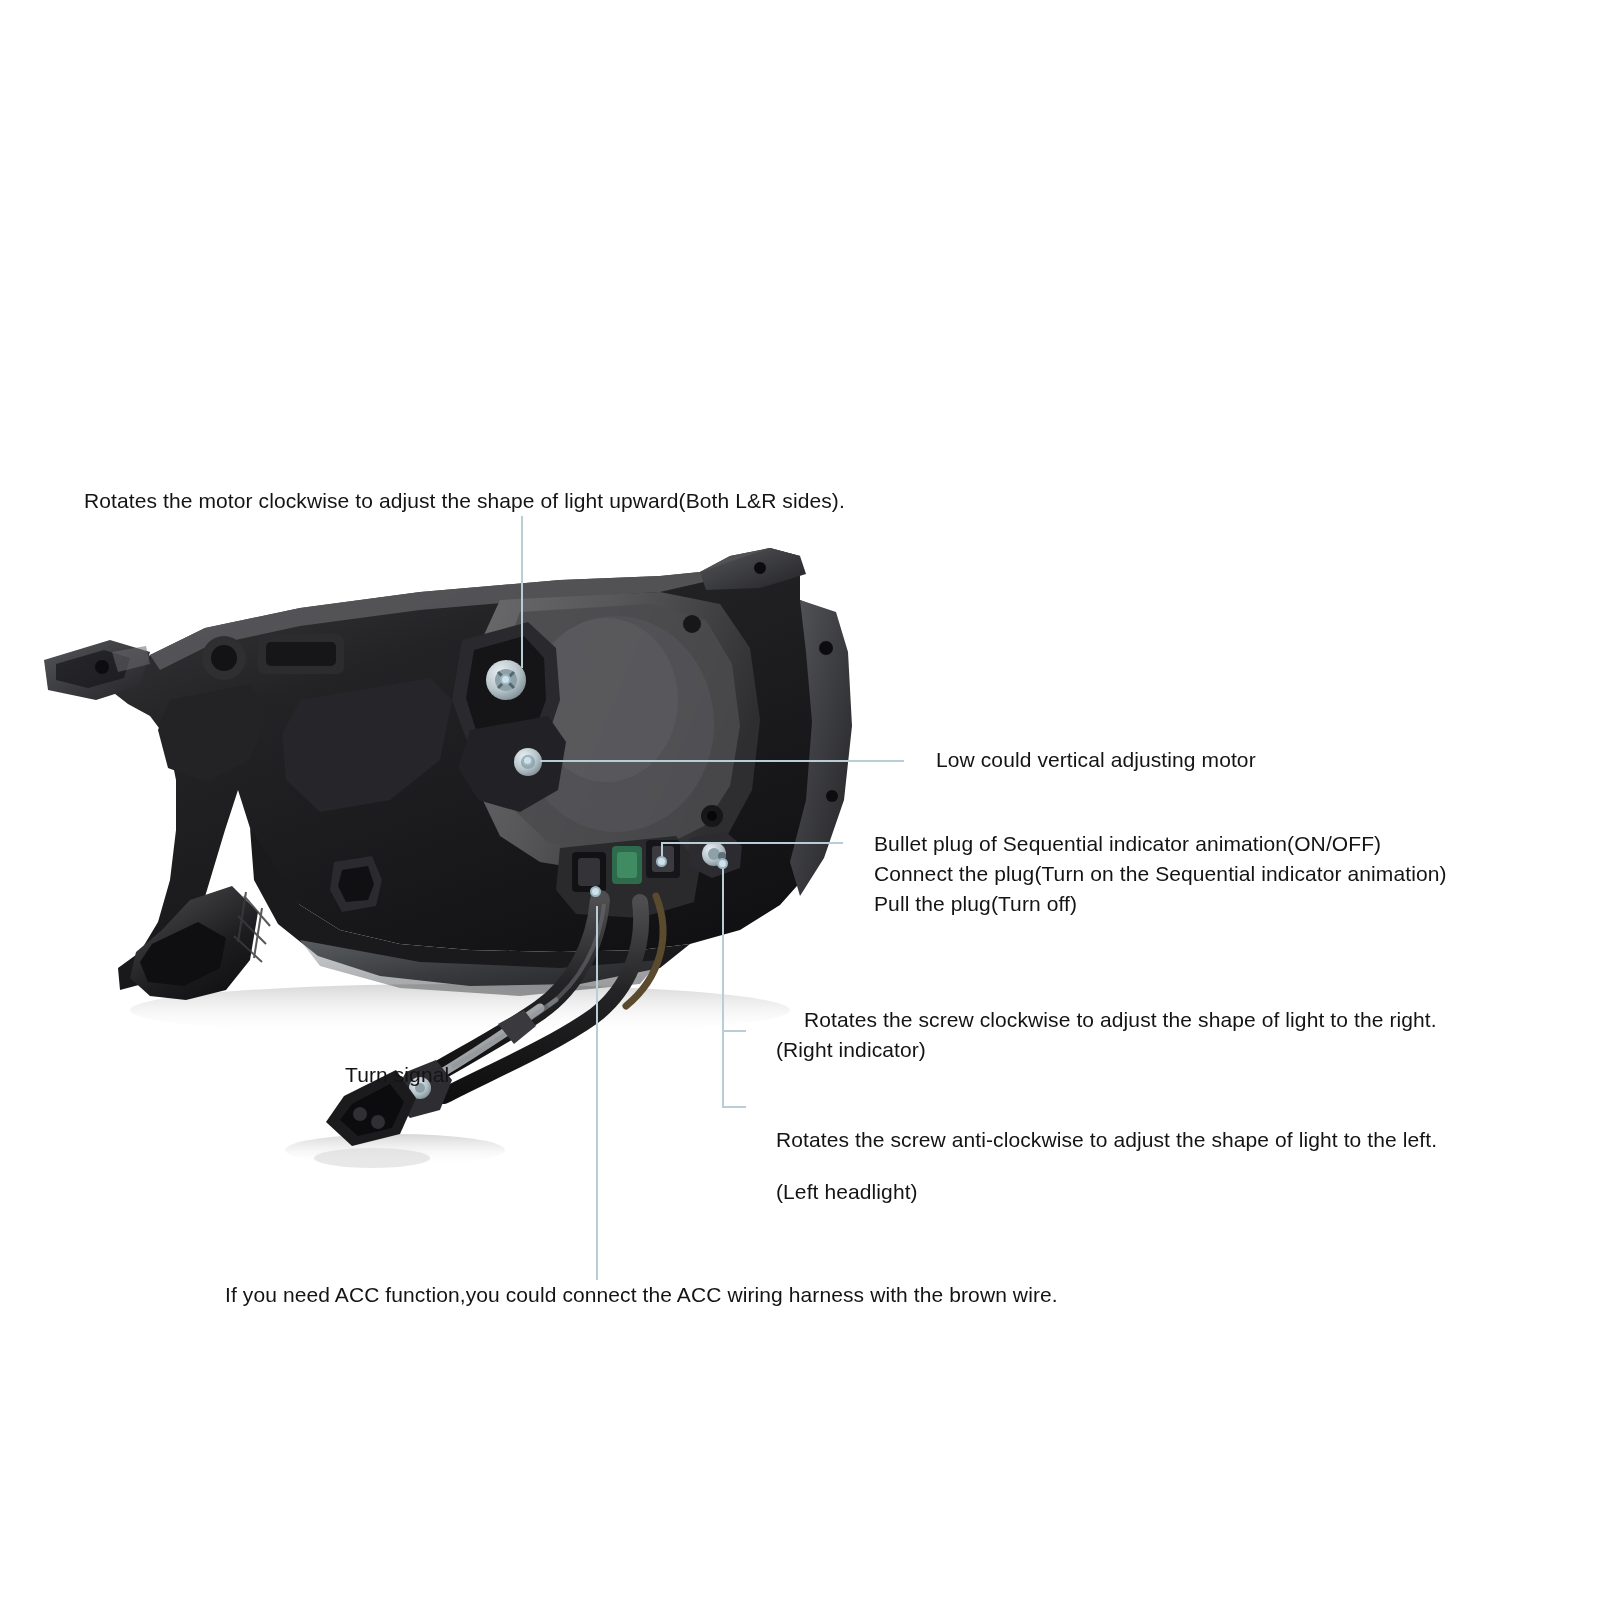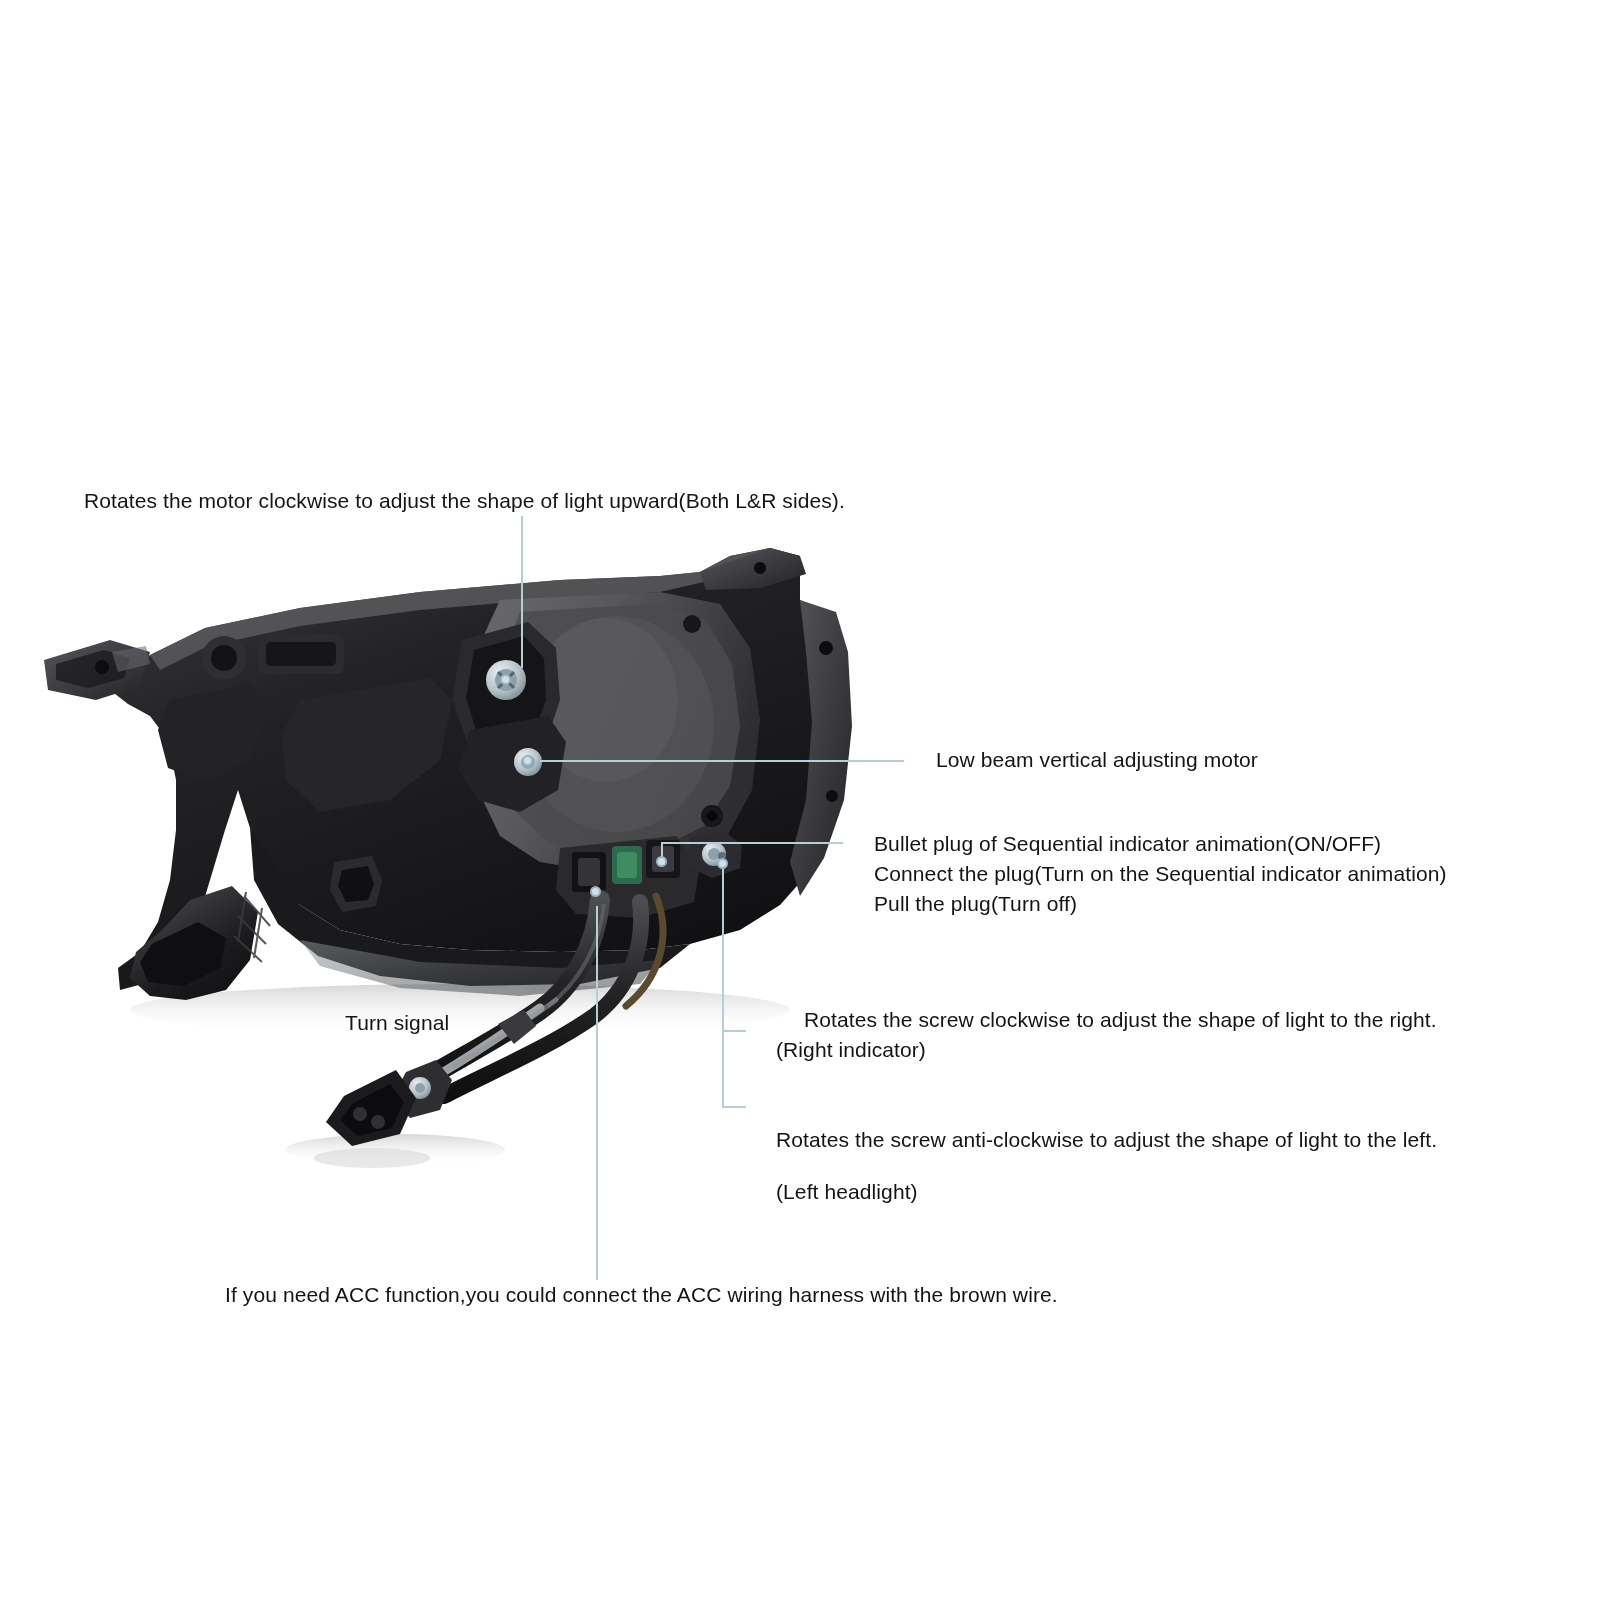--- a/index.html
+++ b/index.html
@@ -232,27 +232,27 @@
   <div class="dot" style="left:717px; top:858px;"></div>
 
   <div class="leader h" style="left:722px; top:1106px; width:24px;"></div>
   <div class="leader v" style="left:722px; top:1030px; height:76px;"></div>
 
   <div class="leader v" style="left:596px; top:906px; height:374px;"></div>
   <div class="dot" style="left:590px; top:886px;"></div>
 
   <div class="callout" style="left:84px; top:486px;">Rotates the motor clockwise to adjust the shape of light upward(Both L&amp;R sides).</div>
 
-  <div class="callout" style="left:936px; top:745px;">Low beam vertical adjusting motor</div>
+  <div class="callout" style="left:936px; top:745px;">Low could vertical adjusting motor</div>
 
   <div class="callout" style="left:874px; top:859px;">Connect the plug(Turn on the Sequential indicator animation)</div>
   <div class="callout" style="left:874px; top:829px;">Bullet plug of Sequential indicator animation(ON/OFF)</div>
   <div class="callout" style="left:874px; top:889px;">Pull the plug(Turn off)</div>
 
-  <div class="callout" style="left:345px; top:1008px;text-align:right;">Turn signal</div>
+  <div class="callout" style="left:345px; top:1060px;text-align:right;">Turn signal</div>
 
   <div class="callout" style="left:776px; top:1005px;margin-left:28px;">Rotates the screw clockwise to adjust the shape of light to the right.</div>
   <div class="callout" style="left:776px; top:1035px;">(Right indicator)</div>
 
   <div class="callout" style="left:776px; top:1081px;margin-top:44px;">Rotates the screw anti-clockwise to adjust the shape of light to the left.</div>
   <div class="callout" style="left:776px; top:1177px;">(Left headlight)</div>
 
   <div class="callout" style="left:225px; top:1280px;">If you need ACC function,you could connect the ACC wiring harness with the brown wire.</div>
 
 </div>

